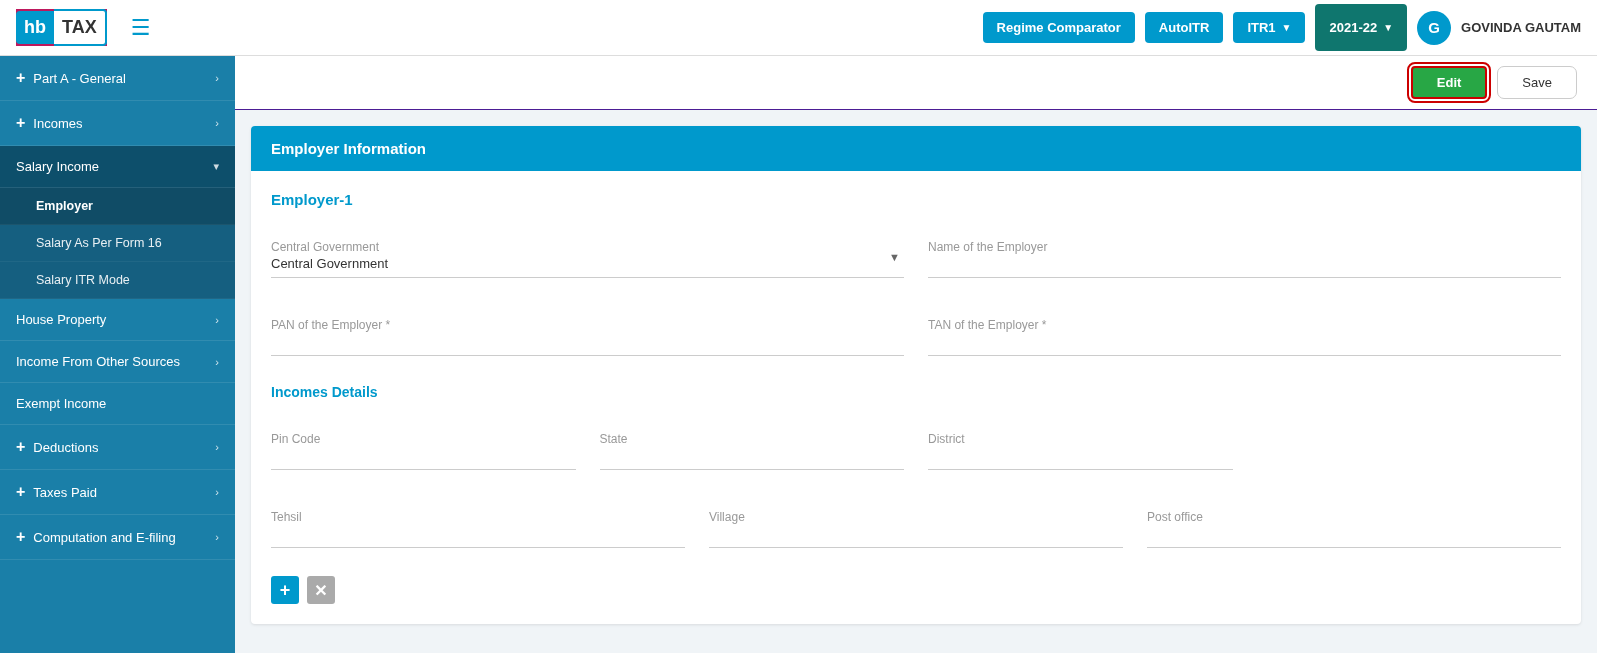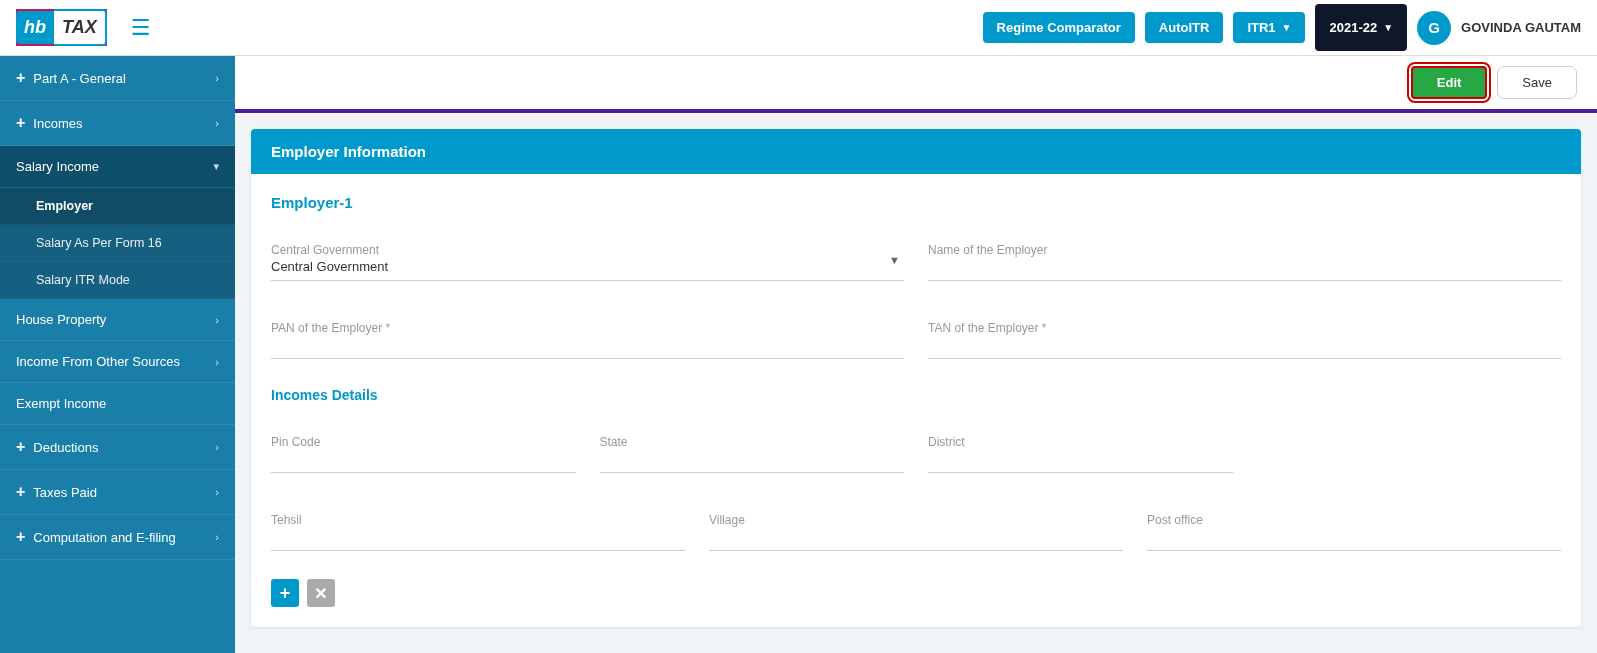--- a/index.html
+++ b/index.html
@@ -15,21 +15,20 @@
       padding: 0 16px;
       border-bottom: 1px solid #ddd;
       flex-shrink: 0;
       z-index: 10;
     }
     .header-left { display: flex; align-items: center; gap: 16px; }
     .logo-box {
       display: flex; align-items: center;
       background: #be185d;
       border: none;
-      font-style: italic;
     }
     .logo-hb {
       background: #0099cc;
       color: white;
       font-weight: bold;
       font-size: 18px;
       padding: 6px 8px;
       border-radius: 4px 0 0 4px;
     }
     .logo-tax {
@@ -69,21 +68,21 @@
       color: white;
       border: none;
       padding: 8px 14px;
       border-radius: 4px;
       cursor: pointer;
       font-size: 13px;
       font-weight: 600;
       display: flex; align-items: center; gap: 6px;
     }
     .year-btn {
-      background: #0f172a;
+      background: #0f766e;
       color: white;
       border: none;
       padding: 16px 14px;
       border-radius: 4px;
       cursor: pointer;
       font-size: 13px;
       font-weight: 600;
       display: flex; align-items: center; gap: 6px;
     }
     .user-avatar {
@@ -142,21 +141,21 @@
     
     .content { flex: 1; overflow-y: auto; padding: 0; background: #f0f4f7; }
 
     
     .action-bar {
       background: white;
       padding: 10px 20px;
       display: flex;
       justify-content: flex-end;
       gap: 10px;
-      border-bottom: 4px solid #4c1d95;
+      border-bottom: 1px solid #4c1d95;
     }
     .edit-btn {
       background: #28a745;
       color: white;
       border: 2px solid #cc0000;
       padding: 7px 24px;
       border-radius: 4px;
       cursor: pointer;
       font-size: 13px;
       font-weight: 600;

